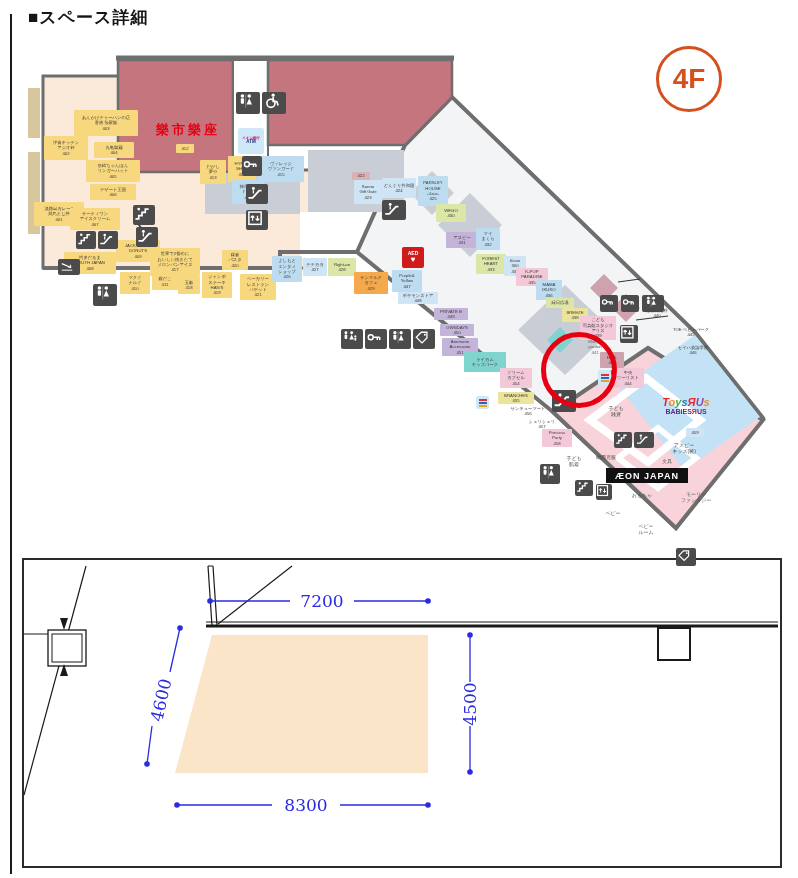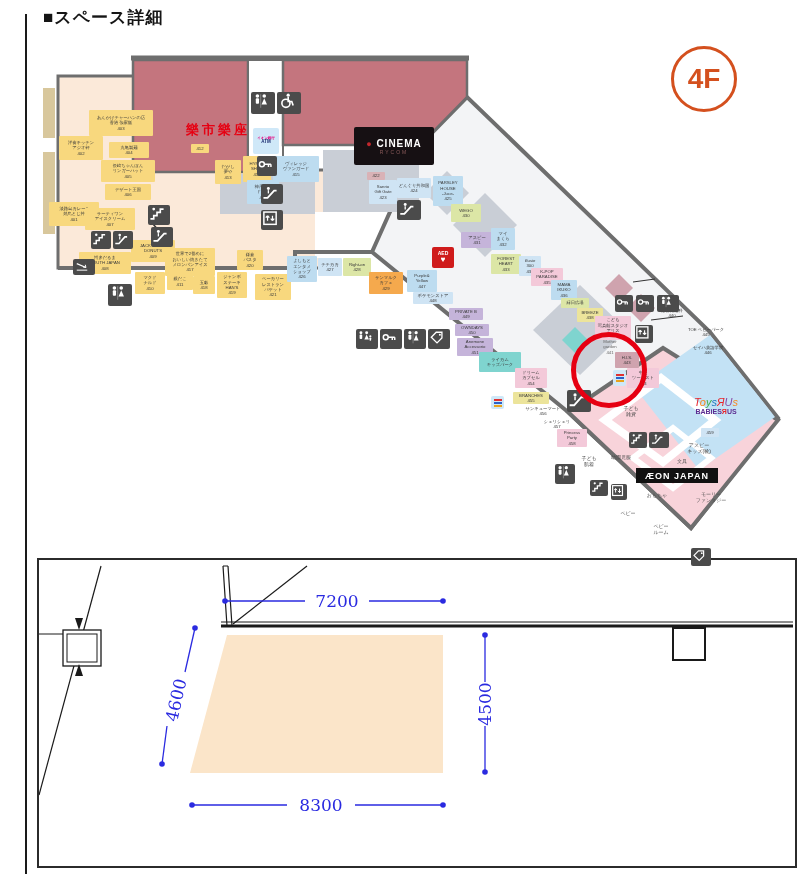--- a/index.html
+++ b/index.html
@@ -1,18 +1,18 @@
 <!DOCTYPE html>
 <html><head>
 <meta charset="utf-8">
 <style>
   html,body{margin:0;padding:0;}
   body{width:798px;height:878px;position:relative;background:#fff;overflow:hidden;
        font-family:"Liberation Sans","DejaVu Sans",sans-serif;}
-  .abs{position:absolute;margin-left:15px;}
+  .abs{position:absolute;}
   #page-edge{left:10px;top:14px;width:2px;height:860px;background:#1a1a1a;}
   #heading{left:28px;top:6px;font-size:17px;font-weight:bold;color:#151515;letter-spacing:1px;}
   #floor-badge{left:656px;top:46px;width:60px;height:60px;border:3px solid #d4501e;border-radius:50%;
        display:flex;align-items:center;justify-content:center;font-size:28px;font-weight:bold;color:#d4501e;}
   #map{left:0;top:34px;width:644px;height:524px;}
   #map svg{position:absolute;left:0;top:0;}
   .tile{position:absolute;display:flex;align-items:center;justify-content:center;text-align:center;
         white-space:pre-line;font-size:4.3px;line-height:1.25;color:#3a3a3a;border-radius:1px;z-index:4;}
   .brand-red{font-family:"DejaVu Serif",serif;color:#e60012;font-weight:bold;font-size:13px;letter-spacing:3px;z-index:4;}
   .icon{position:absolute;background:#4b4b4b;border-radius:2px;display:flex;align-items:center;justify-content:center;z-index:5;}
@@ -23,21 +23,21 @@
   .sign-bars{display:flex;flex-direction:column;gap:1px;}
   .sign-bars i{display:block;width:8px;height:2px;}
   #cinema-logo{left:324px;top:93px;width:80px;height:38px;background:#161013;border-radius:2px;z-index:5;
         display:flex;flex-direction:column;align-items:center;justify-content:center;color:#fff;}
   #cinema-logo .c1{font-size:10px;font-weight:bold;letter-spacing:1px;}
   #cinema-logo .c1 .dot{color:#c1272d;font-size:9px;}
   #cinema-logo .c2{font-size:5px;color:#8a5a5a;letter-spacing:2px;}
   #aeon-banner{left:606px;top:434px;width:82px;height:15px;background:#111;color:#fff;z-index:6;
         display:flex;align-items:center;justify-content:center;font-size:9px;font-weight:bold;letter-spacing:1px;}
   #toys-logo{left:648px;top:362px;width:76px;height:30px;z-index:6;text-align:center;line-height:1.1;}
-  #toys-logo .t1{font-size:11px;font-weight:normal;font-style:italic;}
+  #toys-logo .t1{font-size:11px;font-weight:bold;font-style:italic;}
   #toys-logo .t2{font-size:7px;font-weight:bold;}
   #aed-box{left:402px;top:213px;width:22px;height:21px;background:#cf1b1b;color:#fff;z-index:6;border-radius:2px;
         display:flex;flex-direction:column;align-items:center;justify-content:center;line-height:1;}
   #aed-box .a1{font-size:5px;font-weight:bold;}
   #aed-box .a2{font-size:8px;}
   #highlight-circle{border:5px solid #e60012;border-radius:50%;z-index:9;}
   #drawing{left:22px;top:558px;width:756px;height:306px;border:2px solid #2b2b2b;background:#fff;}
   .dim-text{font-family:"DejaVu Serif",serif;font-size:17px;fill:#2a2ae0;}
 </style>
 </head>
@@ -245,24 +245,20 @@
       <div class="tile" style="left: 624px; top: 457px; width: 36px; height: 9px; font-size: 5px; color: rgb(74, 74, 74);">おもちゃ</div>
       <div class="tile" style="left: 674px; top: 455px; width: 44px; height: 16px; font-size: 5px; color: rgb(74, 74, 74);">モーリー
 ファンタジー</div>
       <div class="tile" style="left: 600px; top: 475px; width: 26px; height: 9px; font-size: 5px; color: rgb(74, 74, 74);">ベビー</div>
       <div class="tile" style="left: 632px; top: 487px; width: 28px; height: 16px; font-size: 5px; color: rgb(74, 74, 74);">ベビー
 ルーム</div>
     </div>
 
   <div class="abs brand-red" style="left:142px;top:86px;width:92px;height:20px;display:flex;align-items:center;justify-content:center;">樂市樂座</div>
 
-  <div class="abs" id="cinema-logo">
-    <div class="c1"><span class="dot">●</span> <span>CINEMA</span></div>
-    <div class="c2">RYCOM</div>
-  </div>
 
   <div class="abs" id="toys-logo">
     <div class="t1" id="toys-line1"><span style="color: rgb(232, 38, 44);">T</span><span style="color: rgb(246, 136, 31);">o</span><span style="color: rgb(63, 174, 73);">y</span><span style="color: rgb(29, 118, 187);">s</span><span style="color: rgb(232, 38, 44);">Я</span><span style="color: rgb(138, 75, 167);">U</span><span style="color: rgb(246, 136, 31);">s</span></div>
     <div class="t2" id="toys-line2"><span style="color: rgb(92, 45, 145);">BABiES</span><span style="color: rgb(232, 38, 44);">Я</span><span style="color: rgb(92, 45, 145);">US</span></div>
   </div>
 
   <div class="abs" id="aeon-banner">ÆON JAPAN</div>
 
   <div class="abs" id="aed-box">
     <span class="a1">AED</span>

